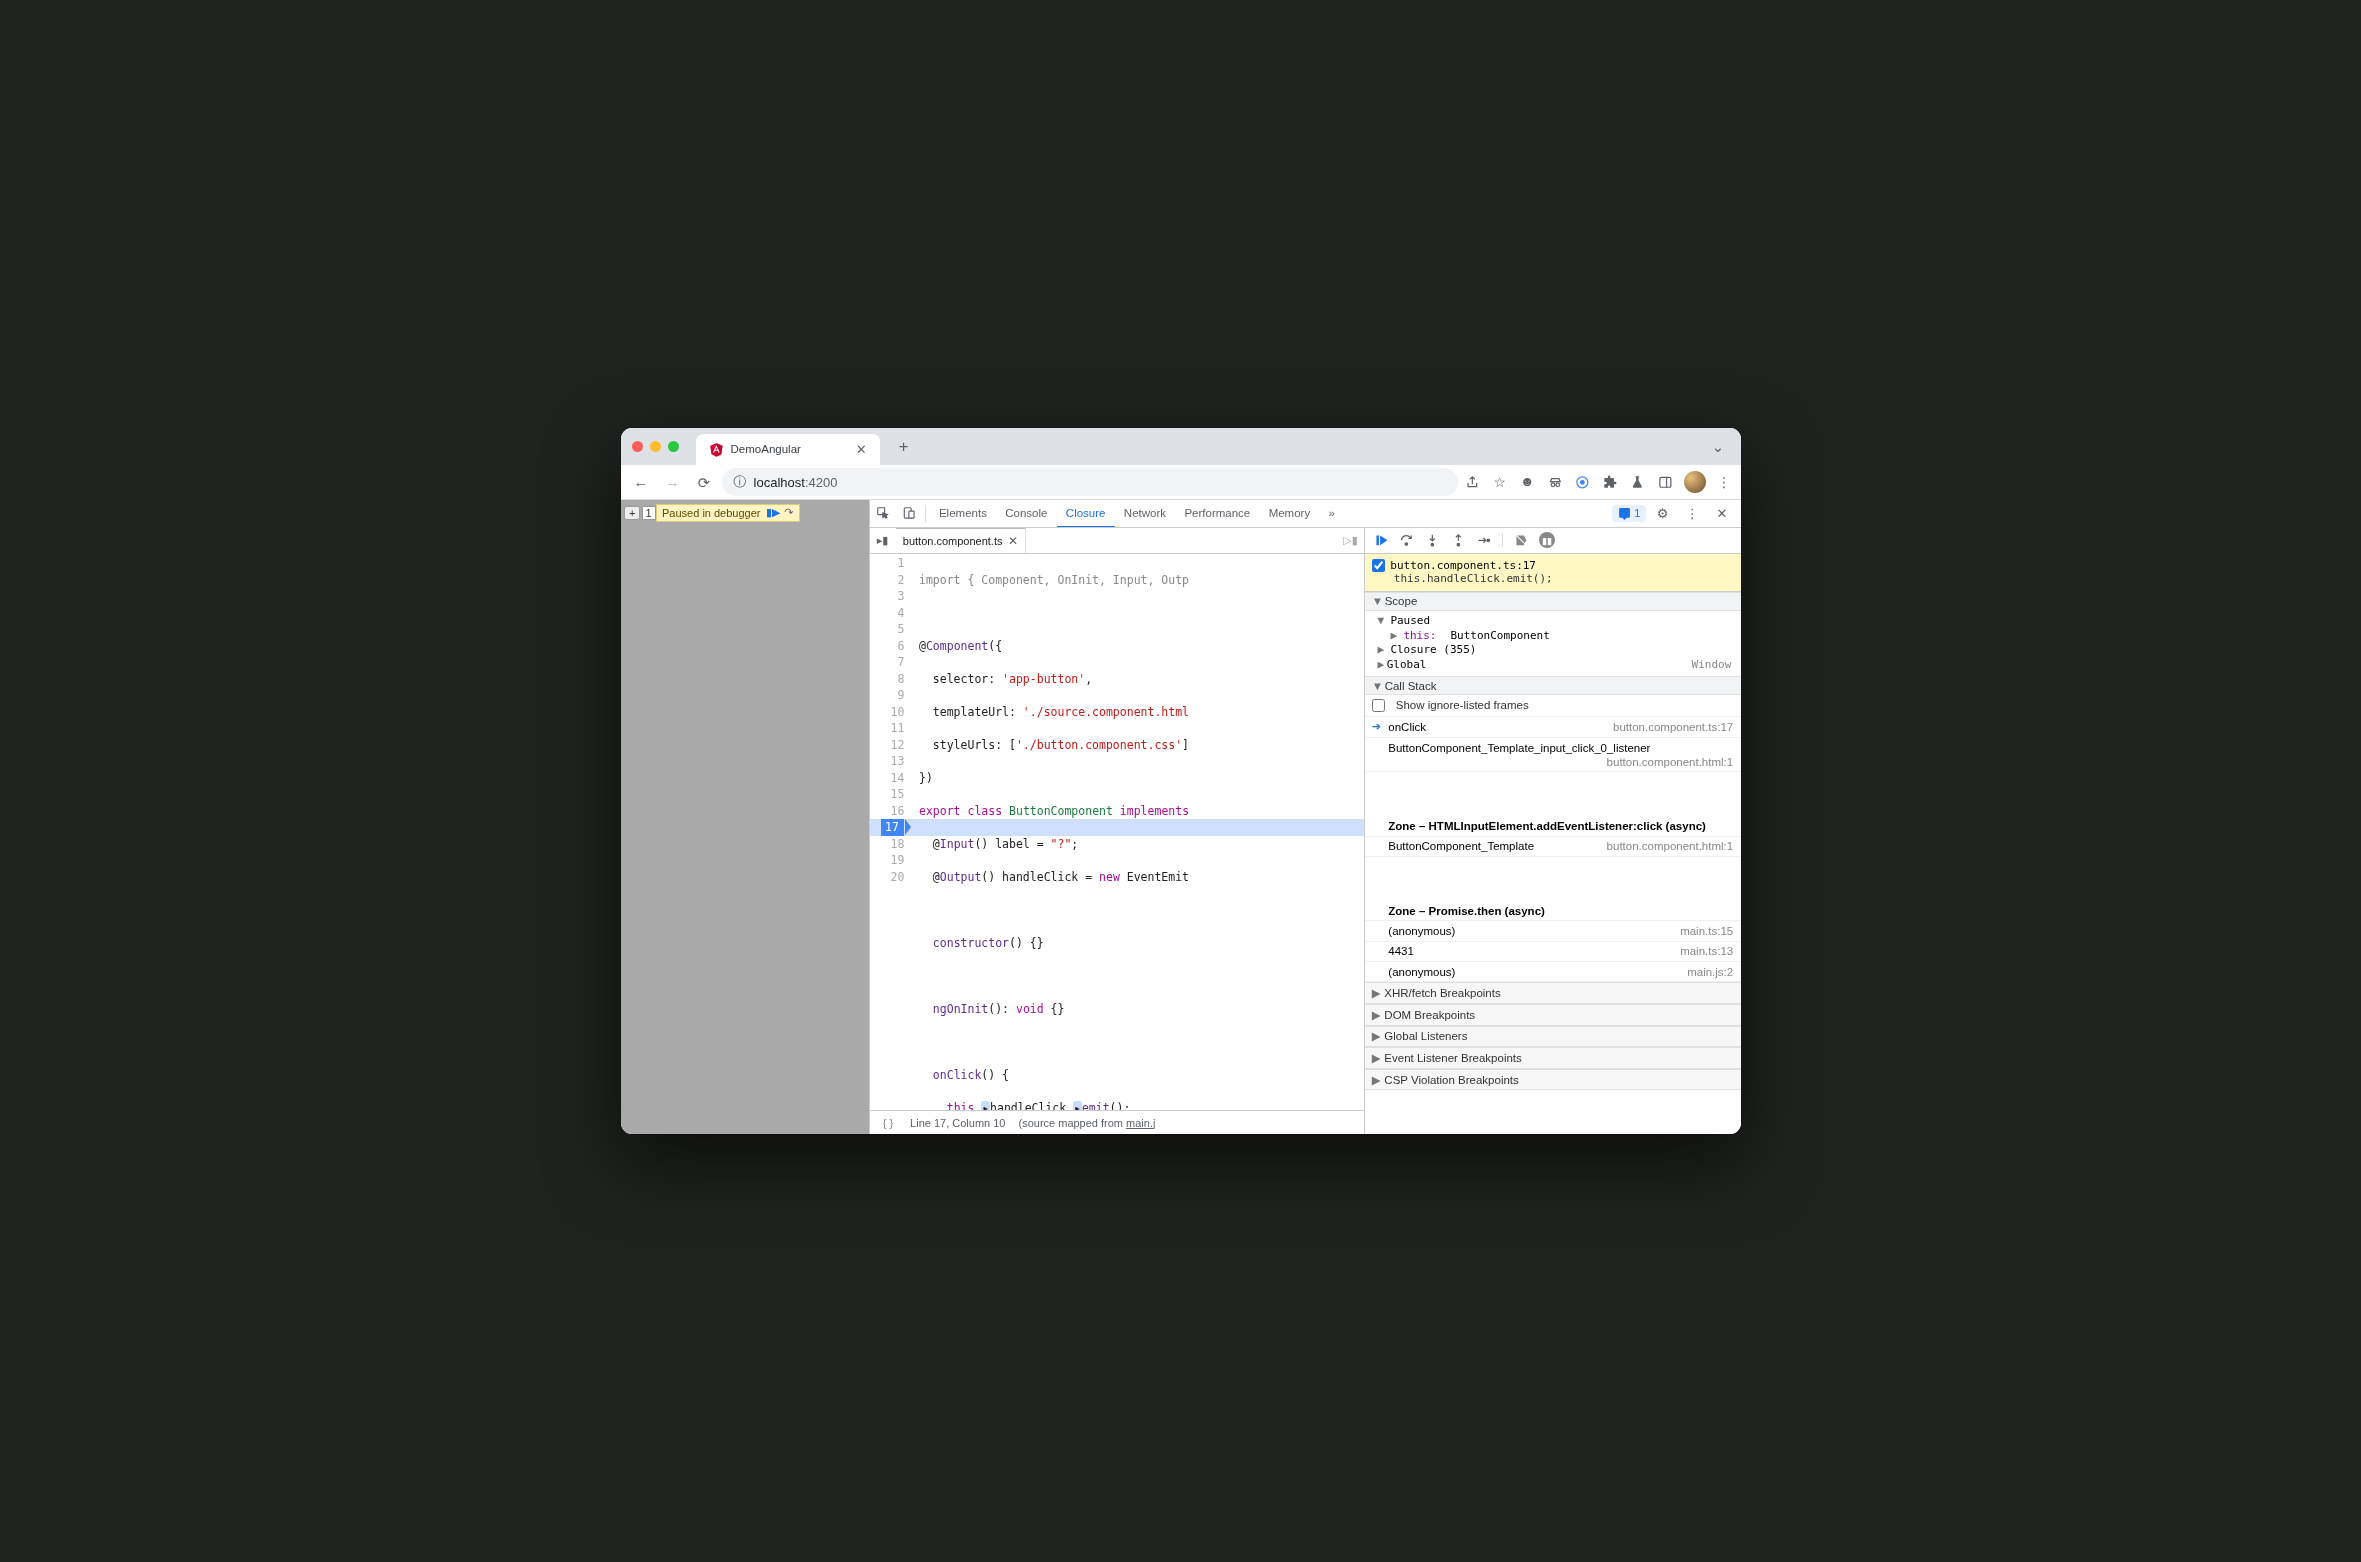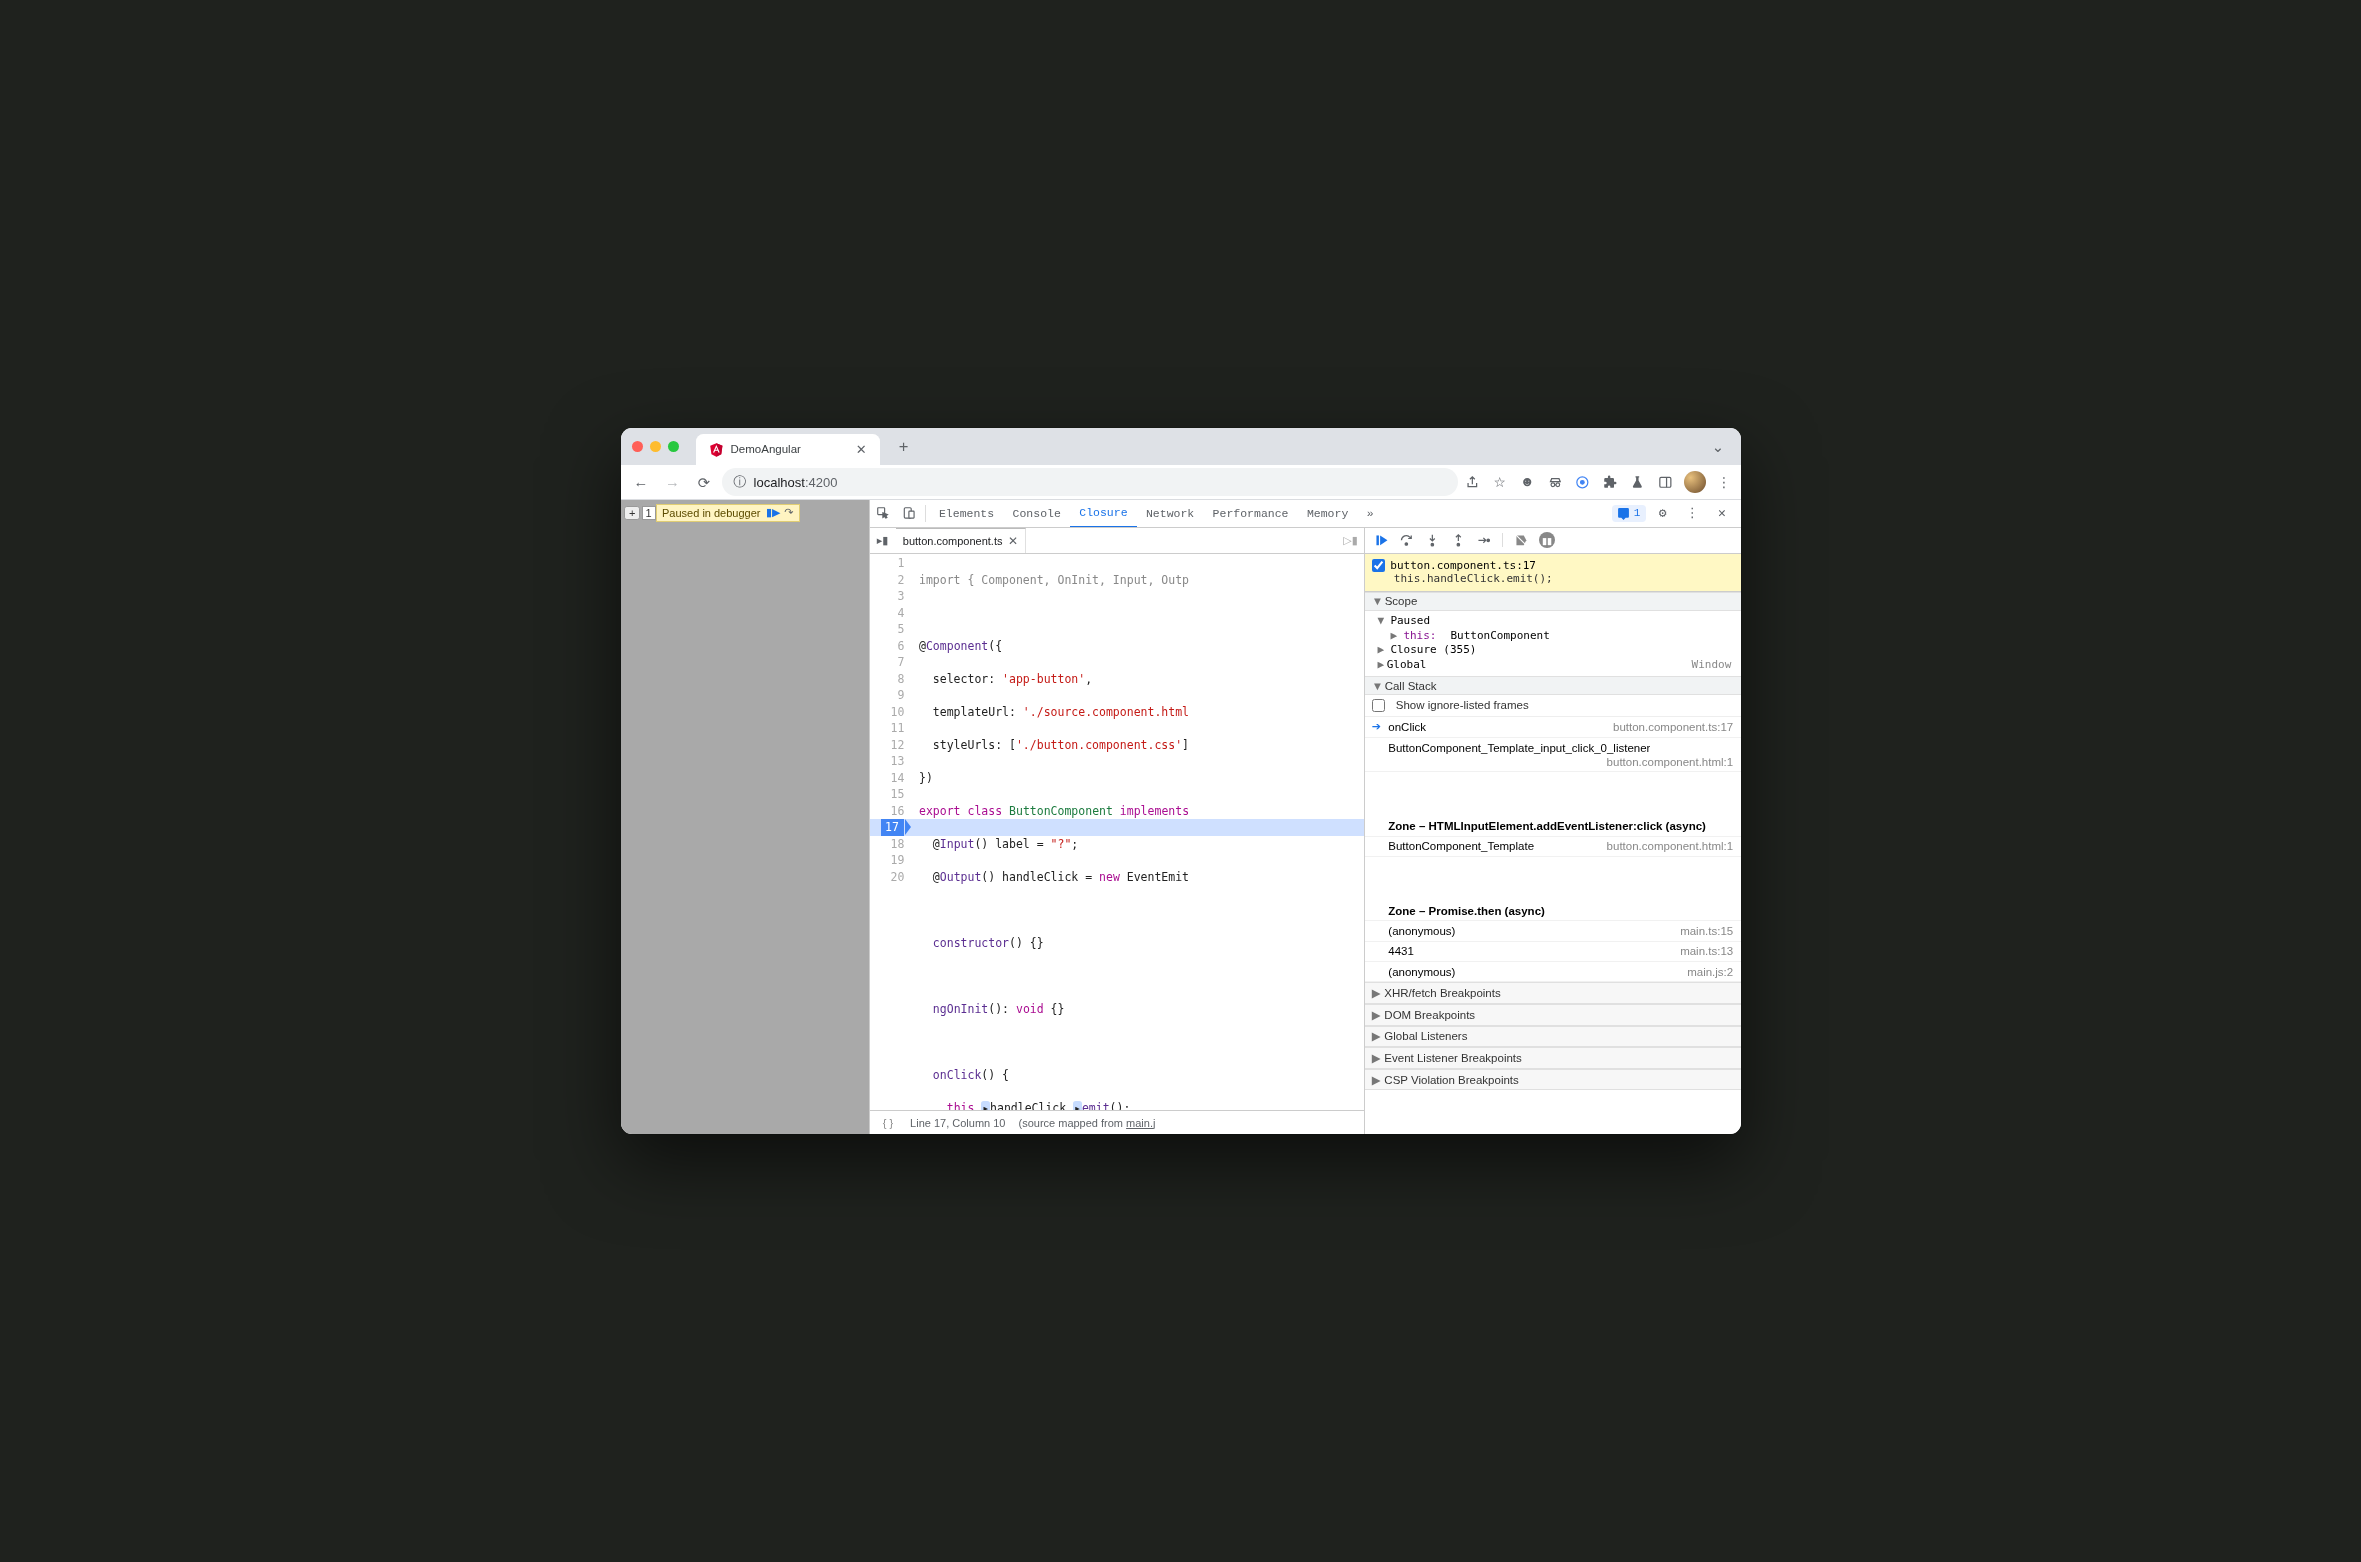--- a/index.html
+++ b/index.html
@@ -78,21 +78,21 @@
   .paused-bar .num {border:0.9px solid #999;background:#fff;padding:0 2.8px;color:#333;}
   .paused-bar .label {
     background:#fff4c2;border:0.9px solid #e0cd74;padding:1.8px 5.5px;color:#5c4b00;
     display:flex;align-items:center;gap:5.5px;
   }
   .paused-bar .pico { color:#4285f4; display:flex; gap:3.7px; }
   
   .devtools { flex:1; display:flex; flex-direction:column; background:#fff; border-left:0.9px solid #ccc;}
   .dt-tabs {
     height:27.5px;border-bottom:0.9px solid #ccc;display:flex;align-items:center;
-    font-size:11.5px;color:#5f6368;font-family:Liberation Mono, monospace;
+    font-size:11.5px;color:#5f6368;
   }
   .dt-tabs .ico { width:26px;display:flex;justify-content:center;cursor:pointer; font-size:13px; color:#5f6368;}
   .dt-tabs .sep { width:0.9px;height:16.5px;background:#ddd;margin:0 3.7px; }
   .dt-tab { padding:0 9.2px;height:100%;display:flex;align-items:center;cursor:pointer; }
   .dt-tab.active { color:#1a73e8;border-bottom:1.8px solid #1a73e8;font-weight:500; }
   .dt-tabs .right { margin-left:auto;display:flex;align-items:center;gap:3.7px;padding-right:5.5px; }
   .issues-badge { display:flex;align-items:center;gap:3.7px;background:#e8f0fe;border-radius:3.7px;padding:1.8px 5.5px;color:#1a73e8;font-size:11px;cursor:pointer;}
   
   .dt-body { flex:1; display:flex; min-height:0; }
   .editor-col { flex:1; display:flex; flex-direction:column; min-width:0;}

